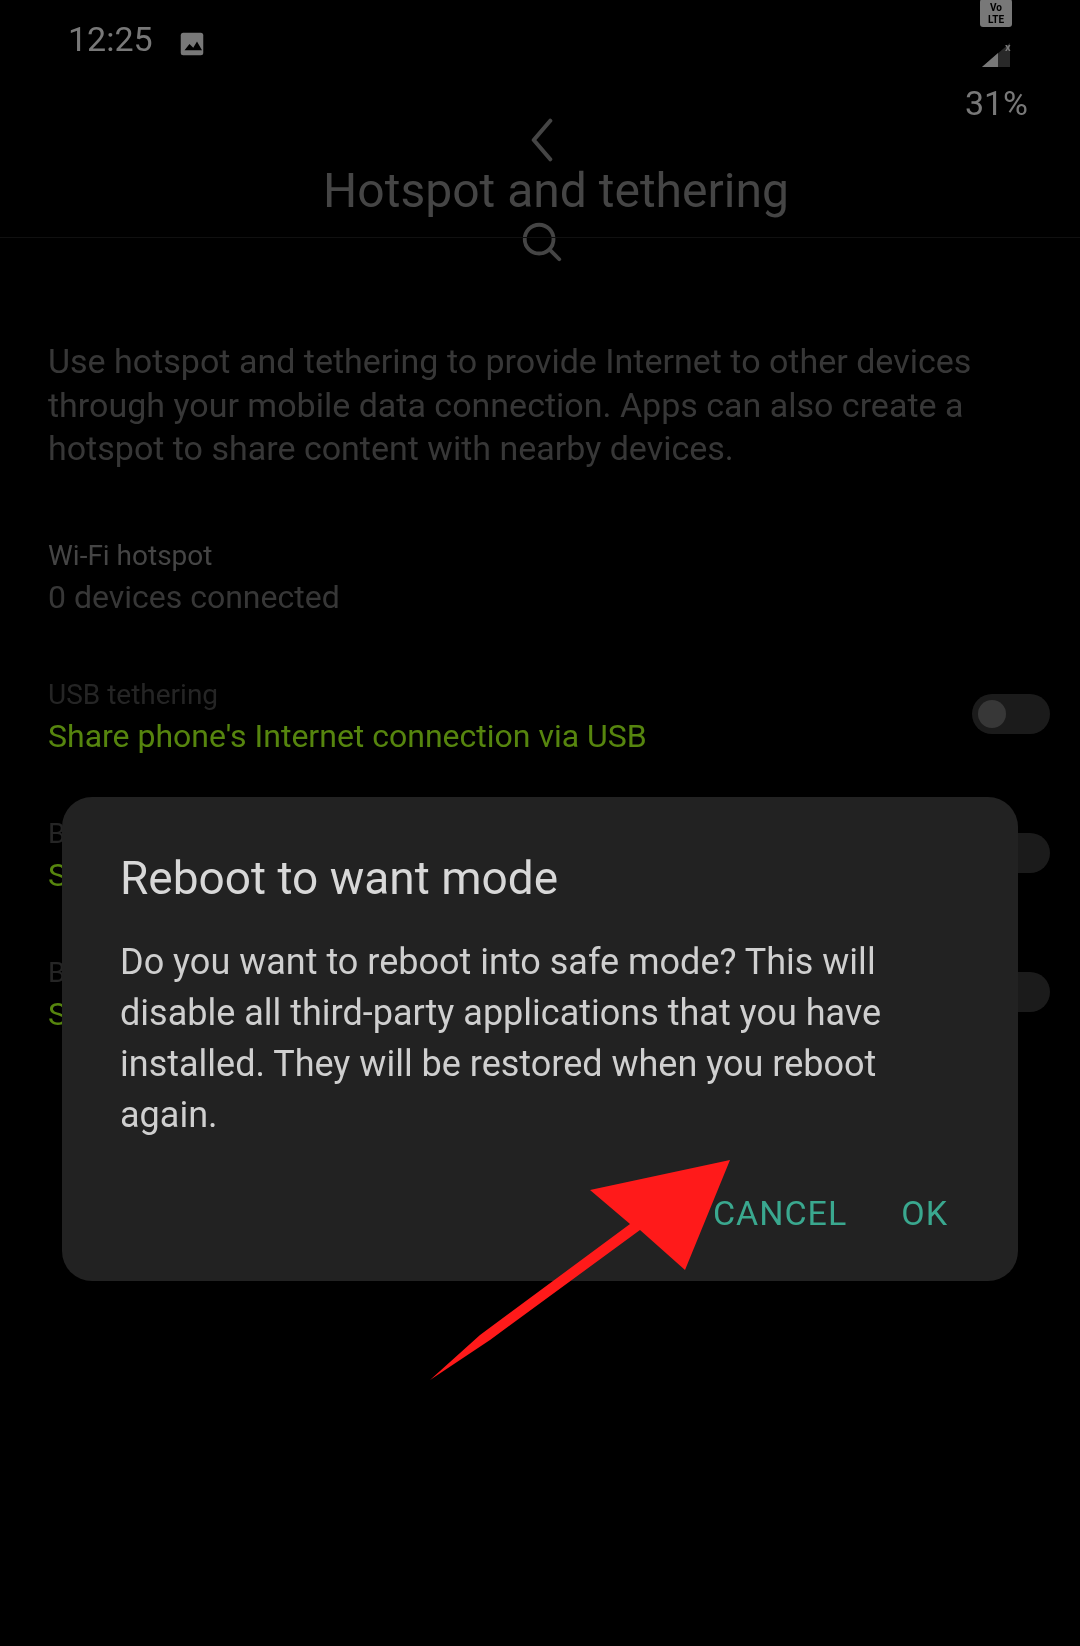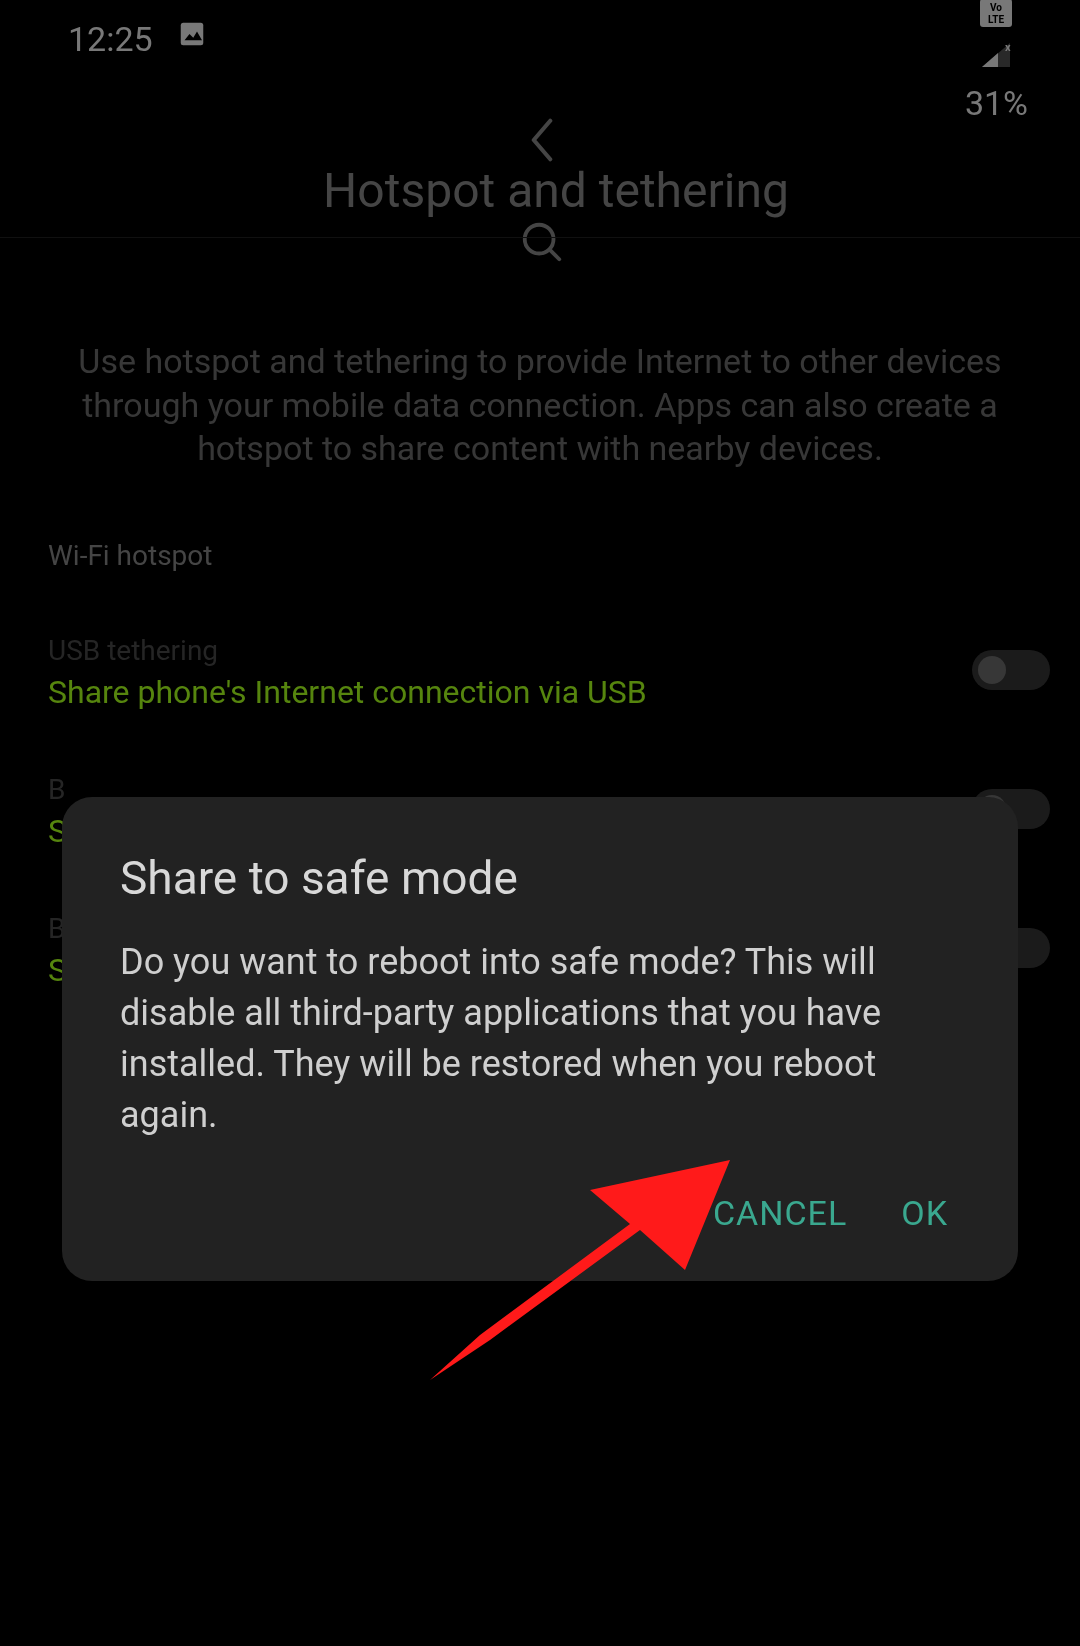--- a/index.html
+++ b/index.html
@@ -1,33 +1,33 @@
 <!DOCTYPE html>
 <html><head>
 <meta charset="utf-8">
 <style>
   * { margin: 0; padding: 0; box-sizing: border-box; }
   html, body { width: 1080px; height: 1646px; background: #000; font-family: -apple-system, BlinkMacSystemFont, "Segoe UI", Roboto, sans-serif; overflow: hidden; }
   
   .statusbar { position: absolute; top: 0; left: 0; right: 0; height: 78px; display: flex; align-items: center; justify-content: space-between; padding: 0 52px 0 68px; color: #b8b8b8; }
-  .statusbar-left { display: flex; align-items: flex-start; gap: 24px; }
+  .statusbar-left { display: flex; align-items: flex-end; gap: 24px; }
   .statusbar-right { display: flex; align-items: center; gap: 14px; flex-direction: column; }
   .stat-time { font-size: 34px; color: #b8b8b8; }
   .stat-battery { font-size: 34px; color: #b8b8b8; }
   .stat-icon { display: inline-flex; }
 
   .topbar { position: absolute; top: 118px; left: 0; right: 0; height: 90px; display: flex; align-items: center; padding: 0 40px 0 44px; flex-direction: column; }
   .back { width: 48px; height: 48px; display: flex; align-items: center; justify-content: center; color: #6a6a6a; }
   .title { margin-left: 28px; font-size: 48px; font-weight: 400; color: #6a6a6a; flex: 1; }
   .search { width: 56px; height: 56px; display: flex; align-items: center; justify-content: center; color: #6a6a6a; }
 
   .divider { position: absolute; top: 237px; left: 0; right: 0; height: 1px; background: #1a1a1a; }
 
   .content { position: absolute; top: 340px; left: 48px; right: 48px; }
-  .description { font-size: 34px; line-height: 1.28; color: #555; margin-bottom: 68px; text-align: center; }
+  .description { font-size: 34px; line-height: 1.28; color: #555; margin-bottom: 68px; }
   
   .setting-row { position: relative; margin-bottom: 62px; }
   .setting-title { font-size: 28px; color: #6a6a6a; margin-bottom: 6px; }
   .setting-sub { font-size: 32px; color: #555; }
   .setting-row.disabled .setting-title { color: #3a3a3a; margin-top: 10px; }
   .setting-row.disabled .setting-sub { color: #84cc16; }
   
   .toggle { position: absolute; right: -18px; top: 16px; width: 78px; height: 40px; background: #2a2a2a; border-radius: 20px; }
   .toggle::after { content: ""; position: absolute; left: 6px; top: 6px; width: 28px; height: 28px; border-radius: 50%; background: #555; }
 
@@ -93,20 +93,21 @@
   </div>
 </div>
 
 <div class="divider"></div>
 
 <div class="content">
   <div class="description">Use hotspot and tethering to provide Internet to other devices through your mobile data connection. Apps can also create a hotspot to share content with nearby devices.</div>
 
   <div class="setting-row">
     <div class="setting-title">Wi-Fi hotspot</div>
+    <div class="setting-sub">0 devices connected</div>
   </div>
 
   <div class="setting-row disabled">
     <div class="setting-title">USB tethering</div>
     <div class="setting-sub">Share phone's Internet connection via USB</div>
     <div class="toggle"></div>
   </div>
 
   <div class="setting-row disabled">
     <div class="setting-title">B</div>
@@ -116,21 +117,21 @@
 
   <div class="setting-row disabled" style="margin-top:20px">
     <div class="setting-title">B</div>
     <div class="setting-sub">S</div>
     <div class="toggle"></div>
   </div>
 </div>
 
 <div class="dialog-overlay"></div>
 <div class="dialog">
-  <div class="dialog-title">Share to safe mode</div>
+  <div class="dialog-title">Reboot to want mode</div>
   <div class="dialog-msg">Do you want to reboot into safe mode? This will disable all third-party applications that you have installed. They will be restored when you reboot again.</div>
   <div class="dialog-actions">
     <button class="dialog-btn">CANCEL</button>
     <button class="dialog-btn">OK</button>
   </div>
 </div>
 
 <svg class="arrow" width="340" height="220" viewBox="0 0 340 220">
   <polygon points="0,220 60,180 210,70 255,110 300,0 160,30 200,64 50,175" fill="#ff1a1a"></polygon>
 </svg>

